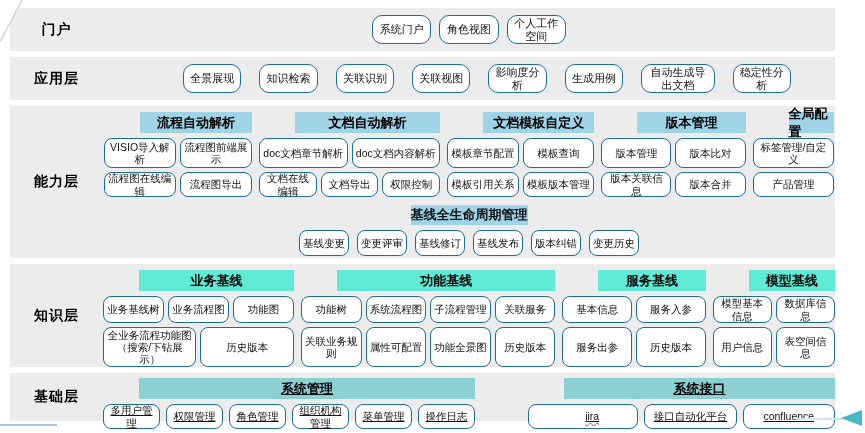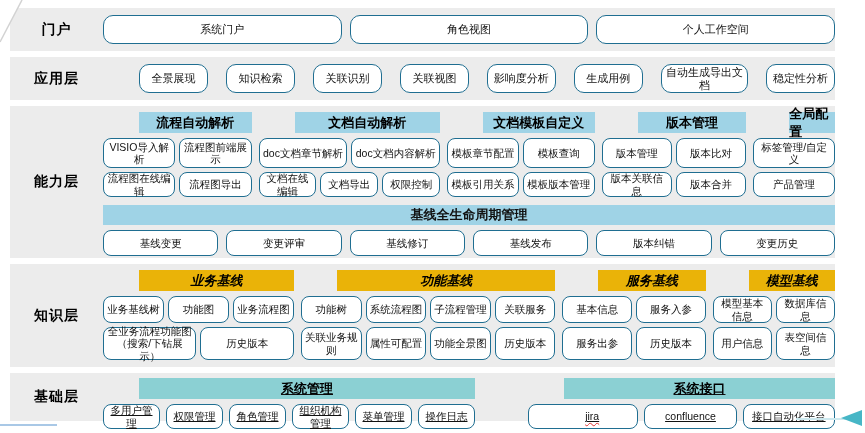--- a/index.html
+++ b/index.html
@@ -11,43 +11,43 @@
         display:flex;flex-direction:column;gap:6px;}
   .band{background:#ececec;display:flex;align-items:stretch;}
   .band-portal{height:43px;}
   .band-app{height:43px;}
   .band-cap{height:152px;}
   .band-know{height:103px;}
   .band-found{height:48px;}
   .layer-label{width:93px;flex:0 0 93px;display:flex;align-items:center;justify-content:center;
         font-weight:bold;font-size:14px;color:#000;letter-spacing:1px;}
   .content{flex:1;display:flex;flex-direction:column;justify-content:center;
-        padding:0 0 0 0;min-width:0;}
+        padding:0 0 0 0;min-width:0;align-items:center;}
   .btn-row{display:flex;gap:6px;align-items:stretch;}
   .box{background:#fff;border:1.5px solid #1f6e91;border-radius:8px;flex:1;
         display:flex;align-items:center;justify-content:center;text-align:center;
         font-size:10.5px;line-height:1.15;padding:1px 3px;box-sizing:border-box;
         color:#111;min-width:0;}
   .box-lg{border-radius:10px;font-size:11px;}
   .portal-row{height:29px;gap:8px;}
   .app-row{height:29px;gap:18px;margin-left:36px;}
   .app-row .box:nth-child(7){flex:1.3;}
   
   .group-row{display:flex;gap:7px;}
   .group{display:flex;flex-direction:column;min-width:0;}
   .g-hdr{height:21px;display:flex;align-items:center;justify-content:center;
         font-weight:bold;font-size:13px;color:#000;margin-bottom:5px;margin-left:36px;}
   .hdr-blue{background:#9fd3e6;}
-  .hdr-pale{background:#eab308;font-style:italic;}
+  .hdr-pale{background:#5eead4;}
   .hdr-teal{background:#8bd0d3;}
   .g-row{display:flex;gap:4px;margin-bottom:4px;}
   .cap-r1{height:30px;}
   .cap-r2{height:25px;margin-bottom:0;}
   .kn-r1{height:27px;}
-  .kn-r2{height:33px;margin-bottom:12px;}
+  .kn-r2{height:40px;margin-bottom:12px;}
   .full-hdr{height:20px;margin-top:8px;margin-bottom:5px;display:flex;align-items:center;
         justify-content:center;font-weight:bold;font-size:13px;background:#9fd3e6;}
   .baseline-row{height:26px;gap:8px;}
   .cap-content{justify-content:flex-start;padding-top:6px;}
   .know-content{justify-content:flex-start;padding-top:6px;}
   .found-content{flex-direction:row;justify-content:space-between;padding-top:5px;
         align-items:flex-start;}
   .f-group{display:flex;flex-direction:column;text-decoration:underline;}
   .f-row{height:25px;gap:6px;margin-bottom:0;}
   
@@ -167,22 +167,22 @@
   </div>
 
   <div class="band band-know">
     <div class="layer-label">知识层</div>
     <div class="content know-content">
       <div class="group-row">
         <div class="group" style="flex:192 0 0">
           <div class="g-hdr hdr-pale">业务基线</div>
           <div class="g-row kn-r1">
               <div class="box" data-label="业务基线树">业务基线树</div>
+              <div class="box" data-label="业务流程图">业务流程图</div>
               <div class="box" data-label="功能图">功能图</div>
-              <div class="box" data-label="业务流程图">业务流程图</div>
             </div>
           <div class="g-row kn-r2">
               <div class="box" data-label="全业务流程功能图（搜索/下钻展示）">全业务流程功能图（搜索/下钻展示）</div>
               <div class="box" data-label="历史版本">历史版本</div>
             </div>
         </div>
         <div class="group" style="flex:256 0 0">
           <div class="g-hdr hdr-pale">功能基线</div>
           <div class="g-row kn-r1">
               <div class="box" data-label="功能树">功能树</div>
@@ -234,22 +234,22 @@
             <div class="box" data-label="角色管理">角色管理</div>
             <div class="box" data-label="组织机构管理">组织机构管理</div>
             <div class="box" data-label="菜单管理">菜单管理</div>
             <div class="box" data-label="操作日志">操作日志</div>
           </div>
       </div>
       <div class="f-group" style="width:307px">
         <div class="g-hdr hdr-teal">系统接口</div>
         <div class="g-row f-row">
             <div class="box" data-label="jira">jira</div>
+            <div class="box" data-label="接口自动化平台">接口自动化平台</div>
             <div class="box" data-label="confluence">confluence</div>
-            <div class="box" data-label="接口自动化平台">接口自动化平台</div>
           </div>
       </div>
     </div>
   </div>
 
 </div>
 
 <svg class="corner" width="40" height="48">
   <polygon points="0,0 22,0 0,42" fill="#ffffff"></polygon>
   <line x1="0" y1="42" x2="22" y2="0" stroke="#d2d2d2" stroke-width="1.5"></line>

